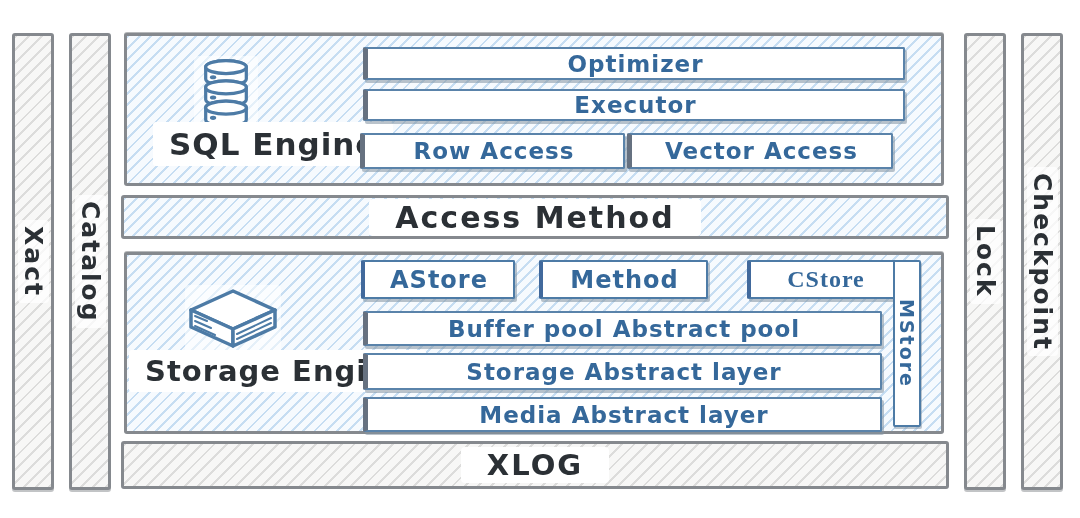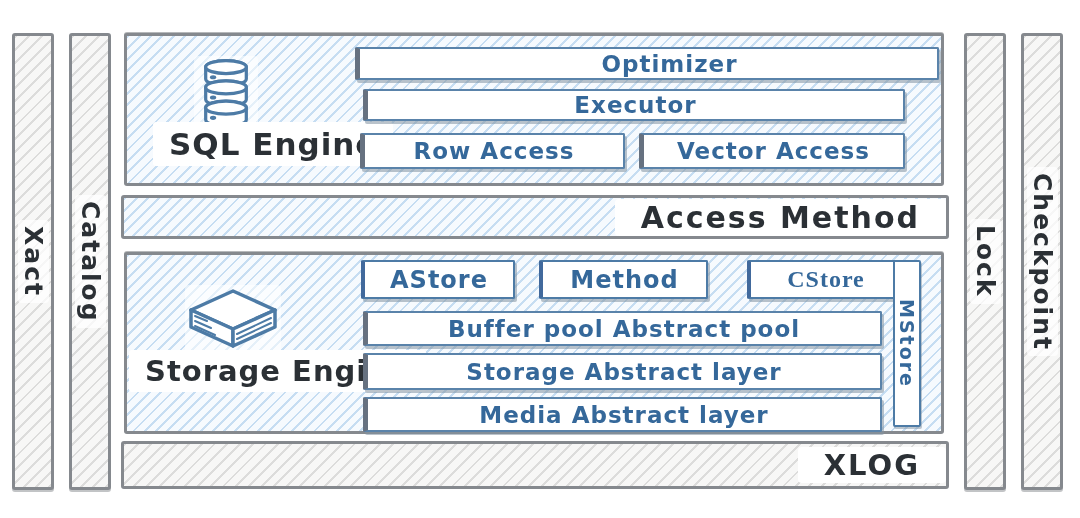--- a/index.html
+++ b/index.html
@@ -38,21 +38,21 @@
   }
   
   .panel{
     position:absolute;left:124px;width:814px;
     border:3px solid var(--gray-border);border-radius:3px;
     box-shadow:0 -1px 0 rgba(110,114,118,.5);
   }
   .hbar{
     position:absolute;left:121px;width:822px;
     border:3px solid var(--gray-border);border-radius:3px;
-    display:flex;align-items:center;justify-content:flex-end;
+    display:flex;align-items:center;justify-content:center;
   }
   .hbar .hlabel{
     background:#ffffff;padding:1px 26px;border-radius:4px;
     font-weight:bold;color:var(--dark-text);letter-spacing:2px;
   }
   
   .wbox{
     position:absolute;background:#ffffff;
     border:2px solid #5a83aa;border-left:5px solid #667180;
     box-shadow:2px 3px 0 rgba(130,145,160,.55);
@@ -111,24 +111,24 @@
           <path d="M10 56 a22 7 0 0 1 44 0 l0 13 a22 7 0 0 1 -44 0 z"></path>
           <ellipse cx="32" cy="56" rx="22" ry="7"></ellipse>
         </g>
         <ellipse class="icon-dot" cx="18" cy="23" rx="3.4" ry="2.2"></ellipse>
         <ellipse class="icon-dot" cx="18" cy="45" rx="3.4" ry="2.2"></ellipse>
         <ellipse class="icon-dot" cx="18" cy="67" rx="3.4" ry="2.2"></ellipse>
       </svg>
     </div>
     <div class="engine-label" style="left:26px;top:86px;font-size:31px;">SQL Engine</div>
 
-    <div class="wbox" style="left:228px;top:11px;width:535px;height:29px;padding-left:42px;">Optimizer</div>
+    <div class="wbox" style="left:236px;top:11px;width:535px;height:29px;">Optimizer</div>
     <div class="wbox" style="left:233px;top:97px;width:258px;height:32px;">Row Access</div>
     <div class="wbox" style="left:236px;top:53px;width:535px;height:28px;">Executor</div>
-    <div class="wbox" style="left:512px;top:97px;width:259px;height:32px;">Vector Access</div>
+    <div class="wbox" style="left:500px;top:97px;width:259px;height:32px;">Vector Access</div>
   </div>
 
   <div class="hbar blue-hatch" style="top:195px;height:38px;">
     <span class="hlabel" style="font-size:30px;">Access Method</span>
   </div>
 
   <div class="panel blue-hatch" style="top:252px;height:176px;">
     <div class="icon-wrap" style="left:58px;top:30px;">
       <svg width="96" height="72" viewBox="0 0 96 72">
         <g class="icon-stroke" stroke-width="3.5">

